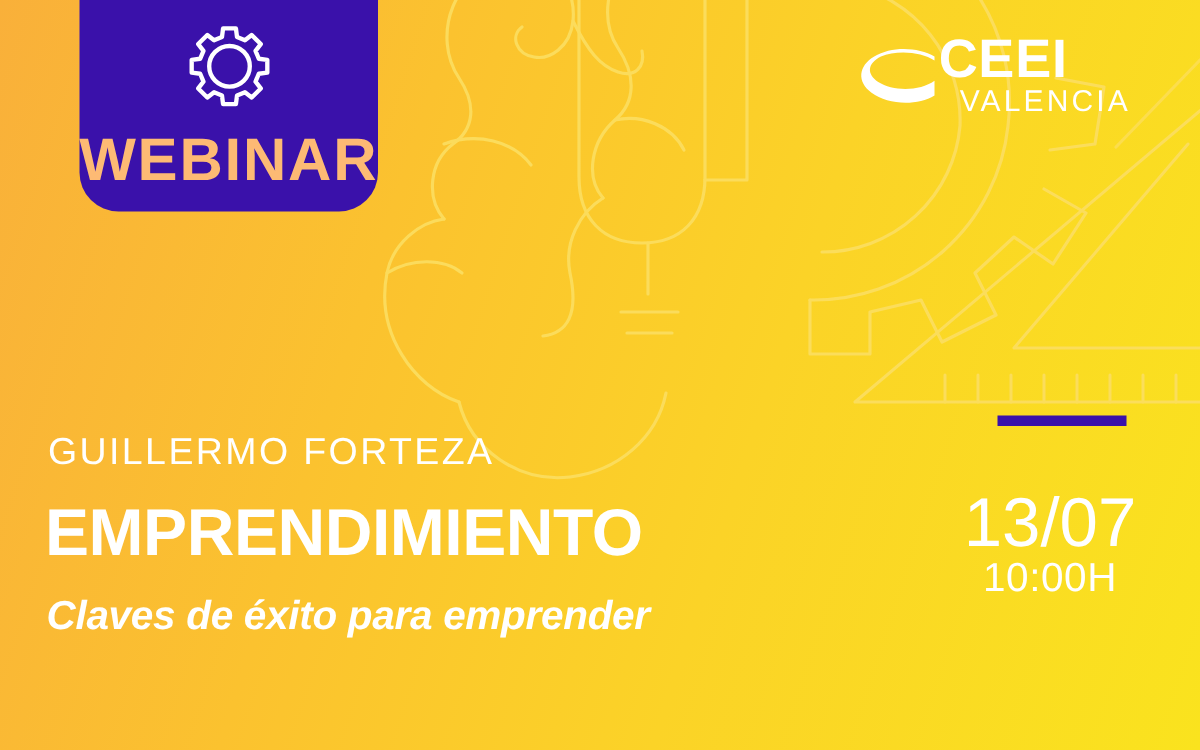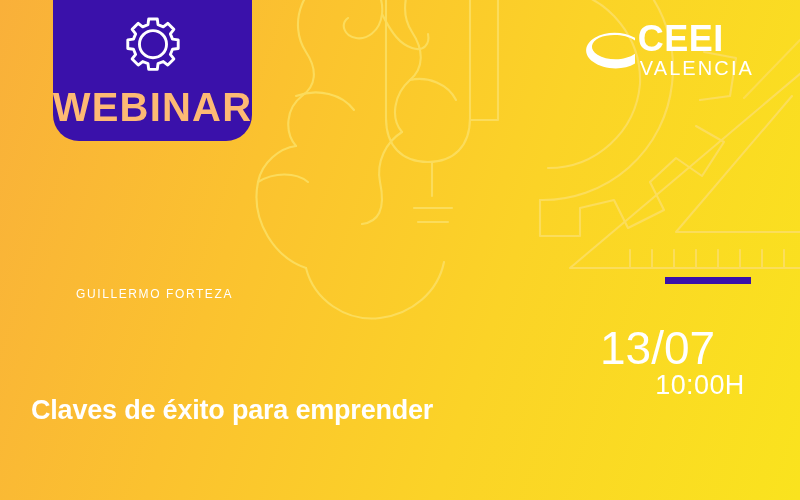--- a/index.html
+++ b/index.html
@@ -81,35 +81,34 @@
     line-height: 0.98;
     letter-spacing: 0.5px;
   }
   .ceei-sub {
     color: #FFFFFF;
     font-size: 20px;
     font-weight: normal;
     letter-spacing: 2.1px;
     line-height: 1;
     margin-top: 2px;
-    margin-left: 2px;
+    margin-left: 14px;
   }
 
   
   .speaker-name {
     position: absolute;
     left: 32px;
     top: 288px;
     color: #FFFFFF;
-    font-size: 12px;
+    font-size: 25px;
     font-weight: 300;
     letter-spacing: 1.6px;
     line-height: 1.1;
     white-space: nowrap;
-    margin-left: 44px;
   }
   .talk-title {
     position: absolute;
     left: 30px;
     top: 333px;
     color: #FFFFFF;
     font-size: 44px;
     font-weight: bold;
     letter-spacing: -0.3px;
     line-height: 1.06;
@@ -118,36 +117,38 @@
   .talk-subtitle {
     position: absolute;
     left: 31px;
     top: 396px;
     color: #FFFFFF;
     font-size: 27px;
     font-weight: 600;
     letter-spacing: -0.2px;
     line-height: 1.1;
     white-space: nowrap;
+    font-style: italic;
   }
 
   
   .accent-bar {
     position: absolute;
     left: 665px;
     top: 277px;
     width: 86px;
     height: 7px;
     background: #3A11AA;
   }
   .event-date {
     position: absolute;
     left: 600px;
     top: 325px;
     width: 200px;
+    text-align: center;
     color: #FFFFFF;
     font-size: 46px;
     font-weight: 300;
     letter-spacing: 0px;
     line-height: 1;
   }
   .event-time {
     position: absolute;
     left: 600px;
     top: 372px;
@@ -255,19 +256,20 @@
       <path fill="#FFFFFF" d="M58 12 C46 5 26 4 13 12 C1 19 0 31 11 39 C23 48 45 49 58 41
                L58 30 C47 38 27 38 16 31 C7 25 8 17 18 12 C29 7 48 8 58 15 Z"></path>
     </svg>
     <div class="ceei-words">
       <div class="ceei-main">CEEI</div>
       <div class="ceei-sub">VALENCIA</div>
     </div>
   </div>
 
   <div class="speaker-name">GUILLERMO FORTEZA</div>
+  <div class="talk-title">EMPRENDIMIENTO</div>
   <div class="talk-subtitle">Claves de éxito para emprender</div>
 
   <div class="accent-bar"></div>
   <div class="event-date">13/07</div>
   <div class="event-time">10:00H</div>
 
 </div>
 
 </body></html>

